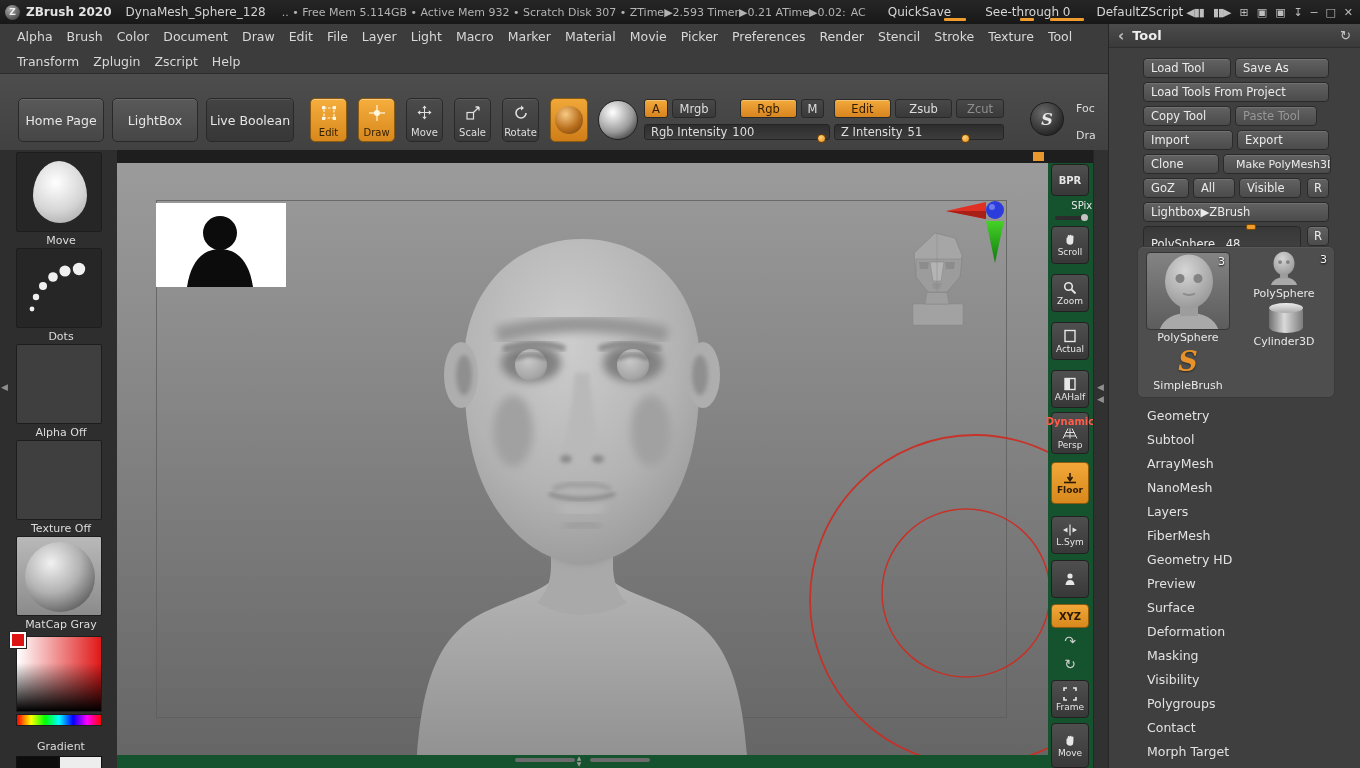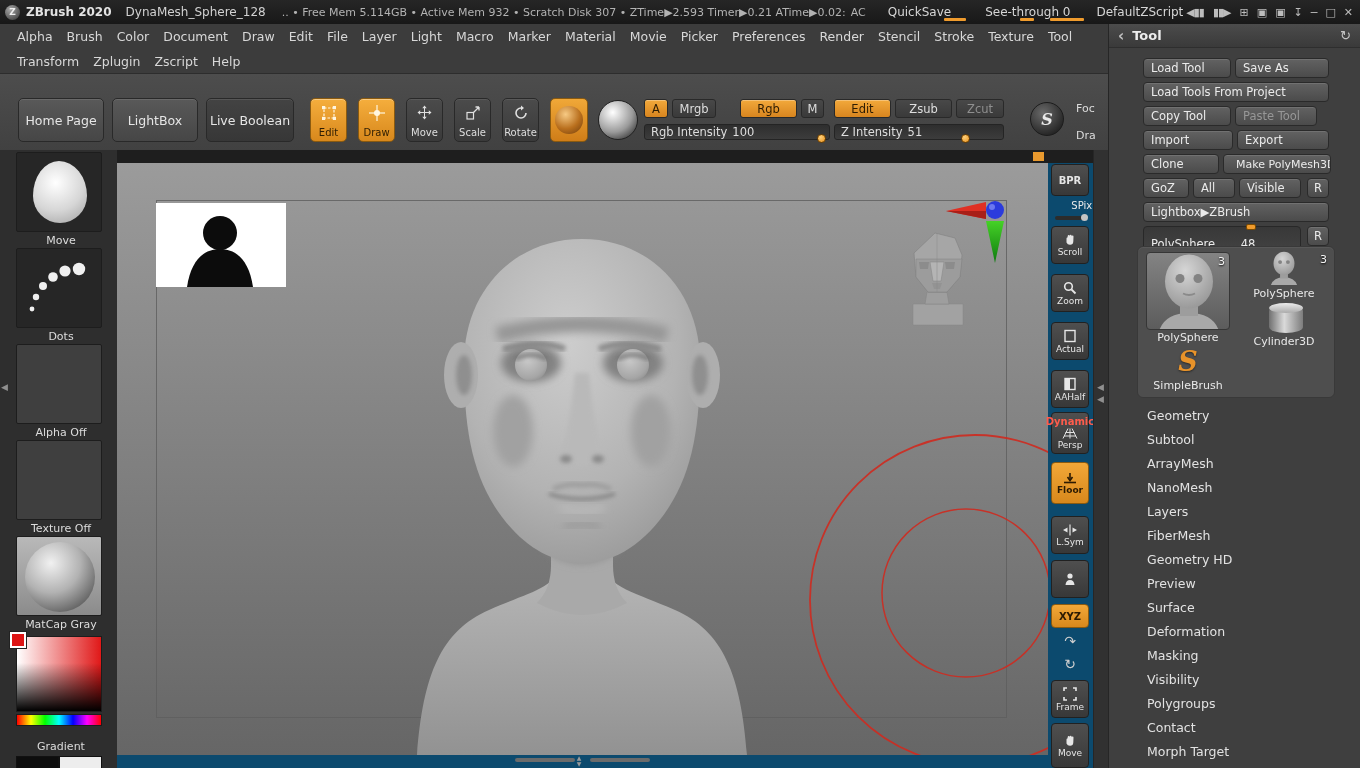--- a/index.html
+++ b/index.html
@@ -56,21 +56,21 @@
 .thumb.matcap{background:linear-gradient(#b9b9b9,#8b8b8b)}
 .sphere{position:absolute;left:8px;top:5px;width:70px;height:70px;border-radius:50%;background:radial-gradient(circle at 37% 30%,#f1f1f1,#b2b2b2 45%,#565656 85%,#3f3f3f)}
 .g-sv{width:86px;height:76px;border:1px solid #1d1d1d;background-image:linear-gradient(to top,#000,rgba(0,0,0,0) 65%),linear-gradient(to right,#fff,#e01818)}
 .g-hue{width:86px;height:12px;margin-top:2px;border:1px solid #1d1d1d;background:linear-gradient(to right,#f00,#ff0,#0f0,#0ff,#00f,#f0f,#f00)}
 .g-swatch{position:absolute;left:-6px;top:-4px;width:16px;height:16px;background:#dd1414;border:2px solid #fff;box-shadow:0 0 0 1px #222}
 .g-label{margin-top:14px;font-size:11px;color:#dcdcdc}
 .swatch{position:absolute;height:13px;border:1px solid #111;cursor:pointer}
 .tray-arrow{position:absolute;left:1px;top:232px;color:#8f8f8f;font-size:9px;cursor:pointer}
 
 
-.canvas{position:absolute;left:117px;top:150px;width:976px;height:618px;background:#0c4a6e;overflow:hidden}
+.canvas{position:absolute;left:117px;top:150px;width:976px;height:618px;background:#14532d;overflow:hidden}
 .canvas-topstrip{position:absolute;left:0;top:0;width:976px;height:13px;background:#1e1e1e}
 .split-handle{position:absolute;left:916px;top:2px;width:11px;height:9px;background:#e8992e;cursor:pointer}
 .doc{position:absolute;left:0;top:13px;width:931px;height:592px}
 .hbar{position:absolute;height:4px;background:#6b6b6b;border-radius:2px;cursor:pointer}
 .scroll-tris{position:absolute;left:455px;top:605px;width:14px;text-align:center;line-height:6px;font-size:6px;color:#9a9a9a;cursor:pointer}
 
 
 .rstrip{position:absolute;left:931px;top:13px;width:45px;height:605px}
 .rstrip-btn{position:absolute;left:3px;width:38px;border-radius:4px;background:linear-gradient(#4f4f4f,#383838);border:1px solid #212121;color:#e5e5e5;display:flex;flex-direction:column;align-items:center;justify-content:center;gap:1px;font-size:9px;cursor:pointer}
 .rstrip-btn.orange{background:linear-gradient(#f2a838,#d8881c);color:#2b1a02;border-color:#8a5a10}
@@ -86,21 +86,21 @@
 
 
 .panel{position:absolute;left:1108px;top:24px;width:252px;height:744px;background:#3f3f3f;border-left:1px solid #262626}
 .panel-header{height:24px;display:flex;align-items:center;background:linear-gradient(#4b4b4b,#3a3a3a);border-bottom:1px solid #2e2e2e;padding:0 9px}
 .panel-back{color:#c2c2c2;font-size:15px;font-weight:bold;line-height:20px;cursor:pointer}
 .panel-title{font-size:13px;font-weight:bold;color:#ededed;margin-left:8px}
 .panel-reset{margin-left:auto;color:#c2c2c2;font-size:13px;cursor:pointer}
 .pbtn{position:absolute;height:20px;background:linear-gradient(#626262,#4b4b4b);border:1px solid #2a2a2a;border-radius:4px;color:#ebebeb;font-size:11.5px;display:flex;align-items:center;padding:0 7px;cursor:pointer;box-shadow:inset 0 1px rgba(255,255,255,.1);white-space:nowrap;overflow:hidden}
 .pbtn.center{justify-content:center;padding:0 2px}
 .pbtn.disabled{color:#979797}
-.pslider{position:absolute;height:20px;background:linear-gradient(#383838,#464646);border:1px solid #282828;border-radius:4px;color:#ebebeb;font-size:11.5px;display:flex;align-items:center;gap:22px;padding:17px 7px;cursor:pointer}
+.pslider{position:absolute;height:20px;background:linear-gradient(#383838,#464646);border:1px solid #282828;border-radius:4px;color:#ebebeb;font-size:11.5px;display:flex;align-items:center;gap:7px;padding:17px 7px;cursor:pointer}
 .pslider .phandle{position:absolute;top:-3px;width:10px;height:6px;background:#ef9b2d;border:1px solid #7a4a00;border-radius:2px}
 .inventory{position:absolute;left:28px;top:222px;width:198px;height:152px;background:#4e4e4e;border:1px solid #393939;border-radius:6px;box-shadow:inset 0 1px rgba(255,255,255,.06)}
 .inv-big{position:absolute;left:8px;top:5px;width:84px;height:78px;border-radius:4px;background:linear-gradient(#838383,#5c5c5c);border:1px solid #363636;overflow:hidden;cursor:pointer}
 .inv-small{position:absolute;cursor:pointer;display:flex;align-items:flex-end;justify-content:center}
 .badge{position:absolute;color:#f4f4f4;font-size:11px;text-shadow:0 1px 2px #000}
 .inv-label{position:absolute;font-size:11px;color:#e8e8e8;text-align:center;white-space:nowrap}
 .cyl{position:relative;width:34px;height:28px;background:linear-gradient(90deg,#707070,#dadada 45%,#7c7c7c);border-radius:17px/6px}
 .cyl .cap{position:absolute;top:-2px;left:0;width:34px;height:10px;border-radius:50%;background:linear-gradient(#ececec,#aaaaaa)}
 .sbrush-s{font-family:"DejaVu Serif","Liberation Serif",serif;font-style:italic;font-weight:bold;font-size:27px;color:#e8932a;text-shadow:0 1px 2px rgba(0,0,0,.5)}
 .sections{position:absolute;left:28px;top:380px;width:202px}

